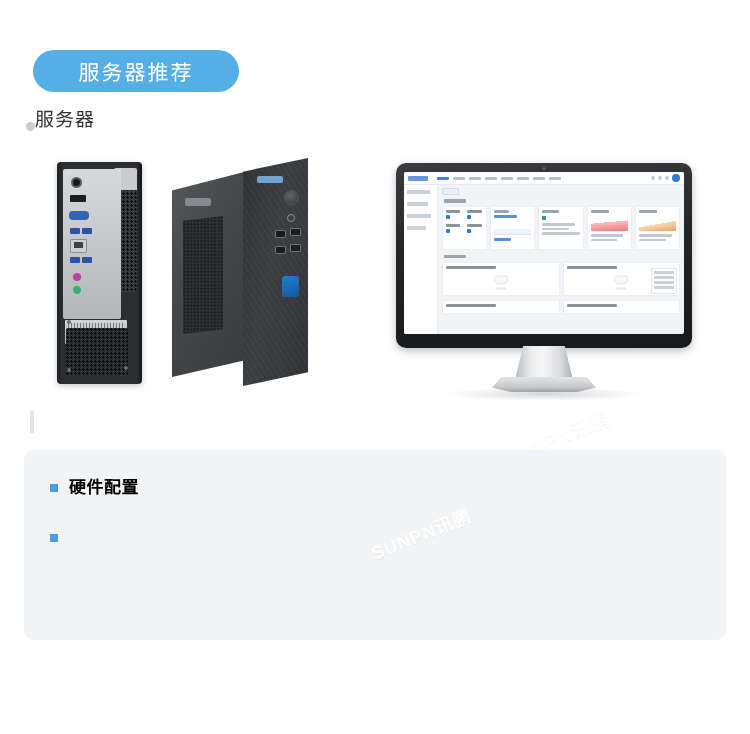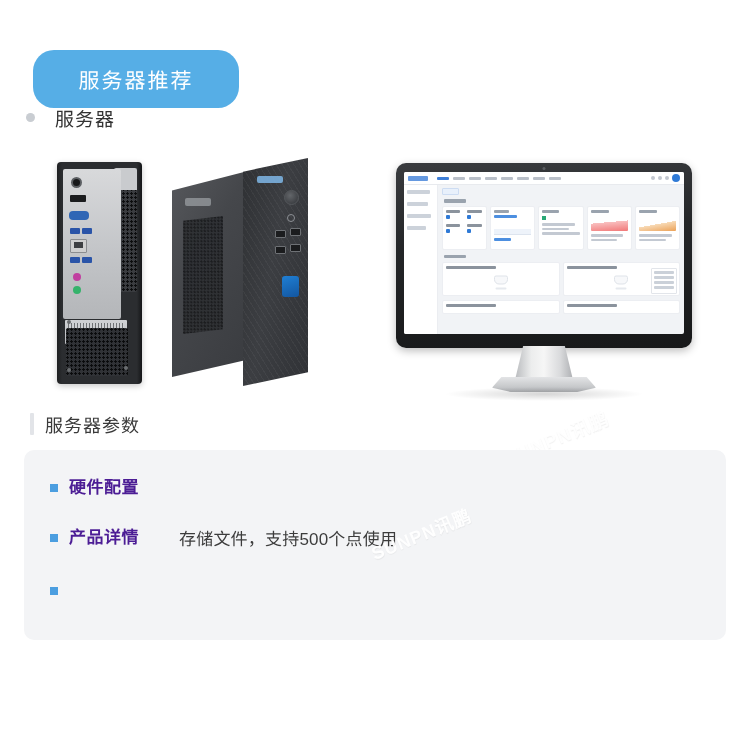--- a/index.html
+++ b/index.html
@@ -19,40 +19,40 @@
     height: 734px;
     background: #ffffff;
   }
 
   
   .title-pill {
     position: absolute;
     left: 33px;
     top: 50px;
     width: 206px;
-    height: 58px;
+    height: 42px;
     border-radius: 21px;
     background: #56aee6;
     display: flex;
     align-items: center;
     justify-content: center;
     color: #ffffff;
     font-size: 21px;
     letter-spacing: 2px;
     font-weight: 400;
   }
 
   
   .sub-head {
     position: absolute;
     left: 26px;
     top: 104px;
     display: flex;
-    align-items: center;
-    gap: 20px;
+    align-items: flex-end;
+    gap: 0;
   }
   .dot-bullet {
     width: 9px;
     height: 9px;
     border-radius: 50%;
     background: #c9cdd2;
     flex: 0 0 auto;
   }
   .sub-head-label {
     font-size: 19px;
@@ -486,21 +486,21 @@
     background: #4b9ee0;
     margin-top: 8px;
     margin-right: 11px;
     flex: 0 0 auto;
   }
   .param-key {
     width: 96px;
     flex: 0 0 auto;
     font-size: 17px;
     font-weight: 700;
-    color: #4c1d95;
+    color: #000000;
     letter-spacing: .5px;
     line-height: 24px;
   }
   .param-val {
     font-size: 17px;
     color: #3c3c3c;
     line-height: 27px;
     margin-left: 14px;
     letter-spacing: .2px;
   }
@@ -689,37 +689,29 @@
       <div class="mon-neck"></div>
       <div class="mon-base"></div>
       <div class="mon-shadow"></div>
     </div>
 
     <div class="watermark wm-monitor">SUNPN讯鹏</div>
   </div>
 
   <div class="params-head">
     <span class="bar"></span>
-    <span class="label">服务器参数</span>
   </div>
 
   <div class="params-panel">
 
     <div class="param-row">
       <span class="sq-bullet"></span>
       <span class="param-key">硬件配置</span>
     </div>
 
-    <div class="param-row">
-      <span class="sq-bullet"></span>
-      <span class="param-key">产品详情</span>
-      <span class="param-val">
-        <span class="vline">存储文件，支持500个点使用</span>
-      </span>
-    </div>
 
     <div class="param-row">
       <span class="sq-bullet"></span>
       <span class="param-val">
       </span>
     </div>
 
   </div>
 
   <div class="watermark wm-params">SUNPN讯鹏</div>

